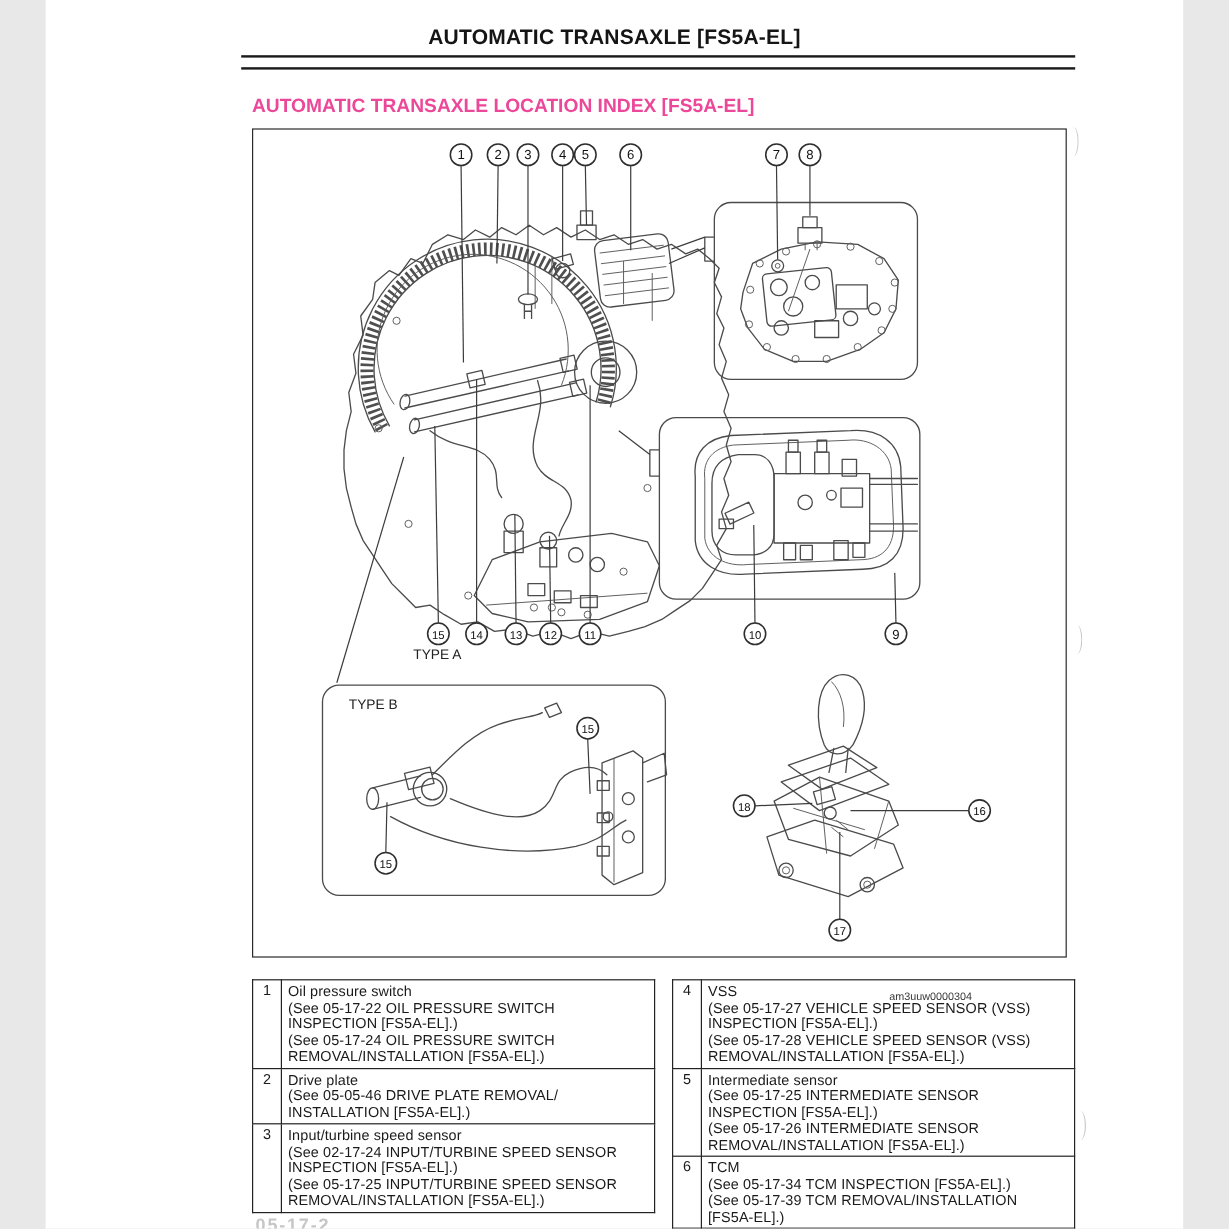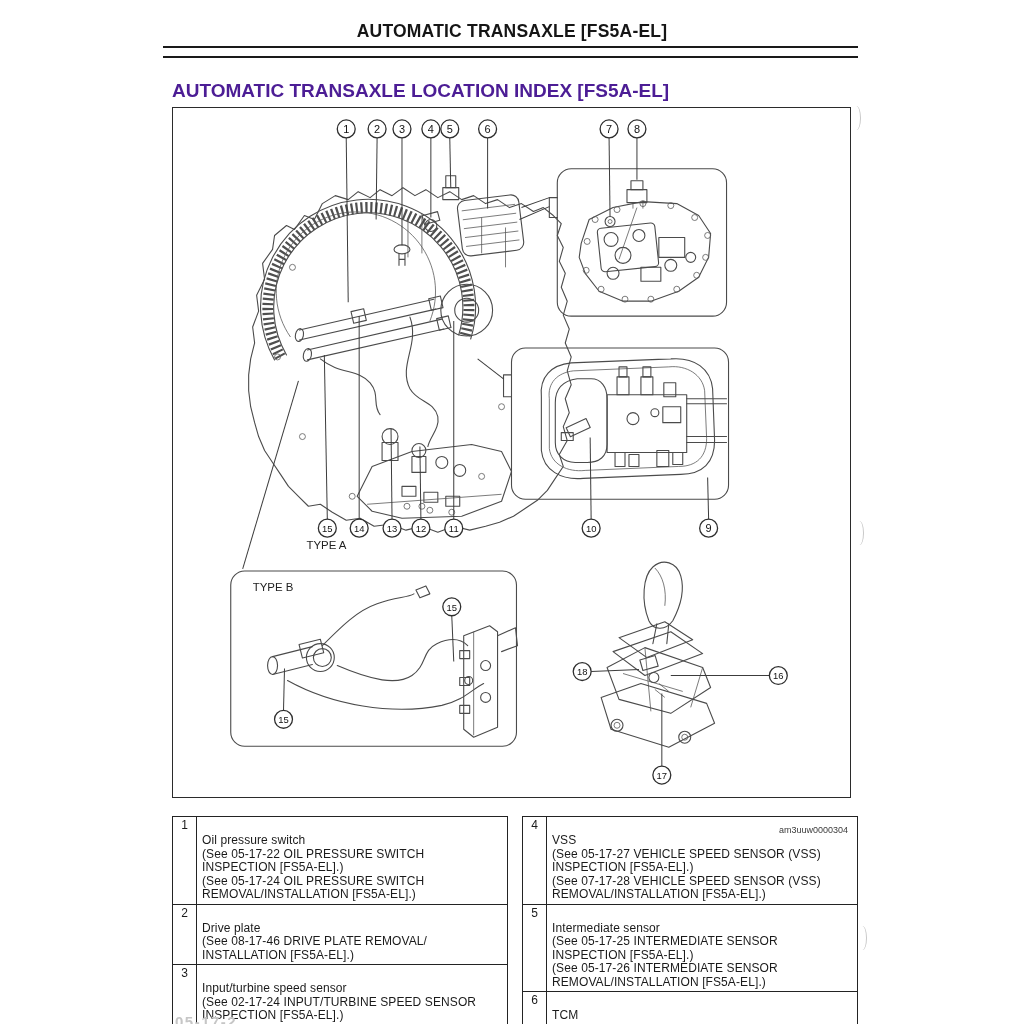--- a/index.html
+++ b/index.html
@@ -1,30 +1,30 @@
 <!DOCTYPE html>
 <html><head>
 <meta charset="utf-8">
 <style>
   html,body { margin:0; padding:0; background:#e8e8e8; }
   .page {
-    position:relative; width:1024px; height:1024px; margin:0 auto;
+    position:relative; width:948px; height:1024px; margin:0 auto;
     background:#ffffff; overflow:hidden;
     font-family:"Liberation Sans", sans-serif; color:#1c1c1c;
   }
   .header-title {
     position:absolute; left:0; right:0; top:21px; text-align:center;
     font-size:17.5px; font-weight:bold; letter-spacing:0.2px; color:#151515;
   }
   .rule { position:absolute; left:163px; width:695px; background:#1a1a1a; }
   .rule.r1 { top:46px; height:2.4px; }
   .rule.r2 { top:56px; height:2px; }
   .section-title {
     position:absolute; left:172px; top:80px;
-    font-size:19px; font-weight:bold; color:#4c1d95;
+    font-size:16px; font-weight:bold; color:#ec4899;
   }
   .doc-code { position:absolute; right:174px; top:111px; font-size:9px; color:#3a3a3a;padding-left:47px; }
   .diagram-box {
     position:absolute; left:172px; top:107px; width:679px; height:691px;
     border:1.6px solid #2b2b2b; box-sizing:border-box; background:#fff;
   }
   .diagram-box svg { display:block; width:676px; height:688px; }
   .figure-code { position:absolute; right:176px; top:825px; font-size:9px; color:#3a3a3a; }
 
   svg * { vector-effect:non-scaling-stroke; }
@@ -32,21 +32,21 @@
   .thin { stroke:#5a5a5a; stroke-width:0.8; fill:none; }
   .lead { stroke:#3c3c3c; stroke-width:1; fill:none; }
   .teeth{ stroke:#4f4f4f; stroke-width:11; fill:none; stroke-dasharray:2.2 2.7; }
   .co   { fill:#ffffff; stroke:#2e2e2e; stroke-width:1.3; }
   svg text { font-family:"Liberation Sans", sans-serif; fill:#111; }
   .cot  { font-size:11px; text-anchor:middle; }
   .cot2 { font-size:9.5px; text-anchor:middle; }
   .typ  { font-size:11.5px; fill:#222; }
 
   .idx-table { position:absolute; border-collapse:collapse; table-layout:fixed; font-size:12px; line-height:13.5px; color:#1a1a1a; }
-  .idx-table td { border:1.5px solid #232323; vertical-align:top; padding:17px 4px 2px 5px; }
+  .idx-table td { border:1.5px solid #232323; vertical-align:top; padding:3px 4px 2px 5px; }
   .idx-table td.num { width:23px; text-align:center; padding:2px 0 0 0; }
   .idx-table td.desc { white-space:pre-line; letter-spacing:0.1px; }
   .t-left  { left:172px; top:816px; width:336px; }
   .t-right { left:522px; top:816px; width:336px; }
 
   .artifact { position:absolute; width:8px; height:24px; border-right:1.4px solid #c9c9c9; border-radius:50%; }
   .footer-page {
     position:absolute; left:175px; top:1013px; font-size:15px; font-weight:bold;
     color:#c6c6c6; letter-spacing:1.5px;
   }
@@ -320,42 +320,42 @@
       <td class="num">1</td>
       <td class="desc">Oil pressure switch
 (See 05-17-22 OIL PRESSURE SWITCH
 INSPECTION [FS5A-EL].)
 (See 05-17-24 OIL PRESSURE SWITCH
 REMOVAL/INSTALLATION [FS5A-EL].)</td>
     </tr>
     <tr>
       <td class="num">2</td>
       <td class="desc">Drive plate
-(See 08-17-46 DRIVE PLATE REMOVAL/
+(See 05-05-46 DRIVE PLATE REMOVAL/
 INSTALLATION [FS5A-EL].)</td>
     </tr>
     <tr>
       <td class="num">3</td>
       <td class="desc">Input/turbine speed sensor
 (See 02-17-24 INPUT/TURBINE SPEED SENSOR
 INSPECTION [FS5A-EL].)
 (See 05-17-25 INPUT/TURBINE SPEED SENSOR
 REMOVAL/INSTALLATION [FS5A-EL].)</td>
     </tr>
   </tbody>
     </table>
 
   <table class="idx-table t-right">
     <tbody>
         <tr>
       <td class="num">4</td>
       <td class="desc">VSS
 (See 05-17-27 VEHICLE SPEED SENSOR (VSS)
 INSPECTION [FS5A-EL].)
-(See 07-17-28 VEHICLE SPEED SENSOR (VSS)
+(See 05-17-28 VEHICLE SPEED SENSOR (VSS)
 REMOVAL/INSTALLATION [FS5A-EL].)</td>
     </tr>
     <tr>
       <td class="num">5</td>
       <td class="desc">Intermediate sensor
 (See 05-17-25 INTERMEDIATE SENSOR
 INSPECTION [FS5A-EL].)
 (See 05-17-26 INTERMEDIATE SENSOR
 REMOVAL/INSTALLATION [FS5A-EL].)</td>
     </tr>

